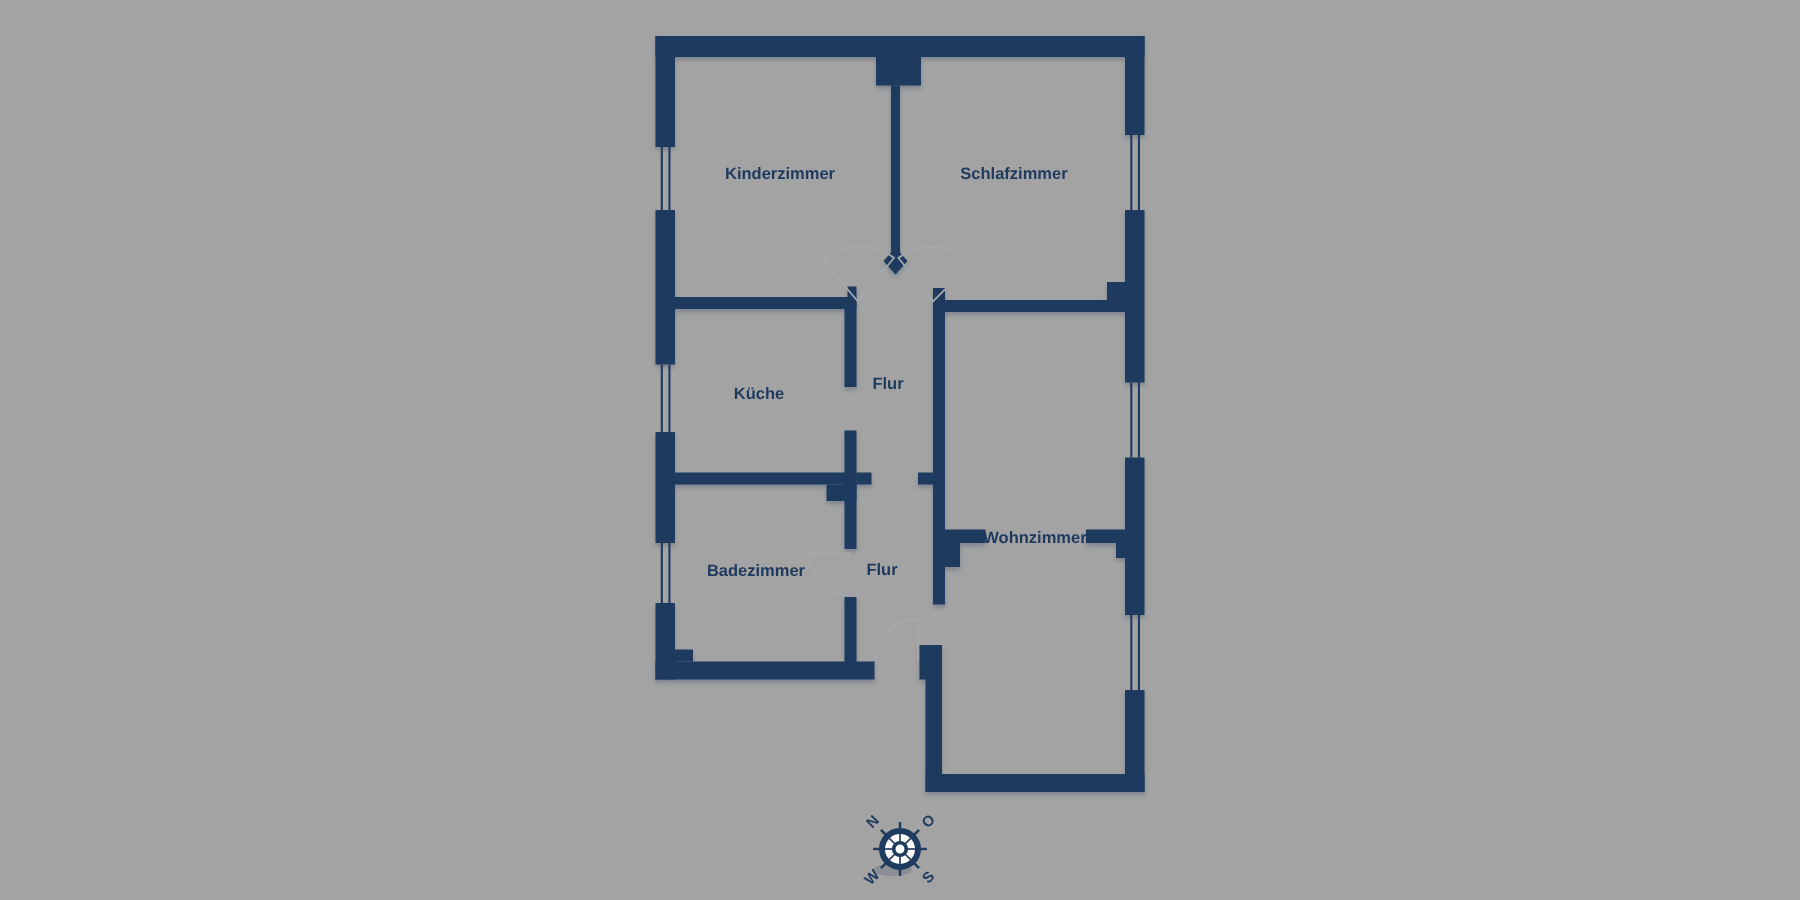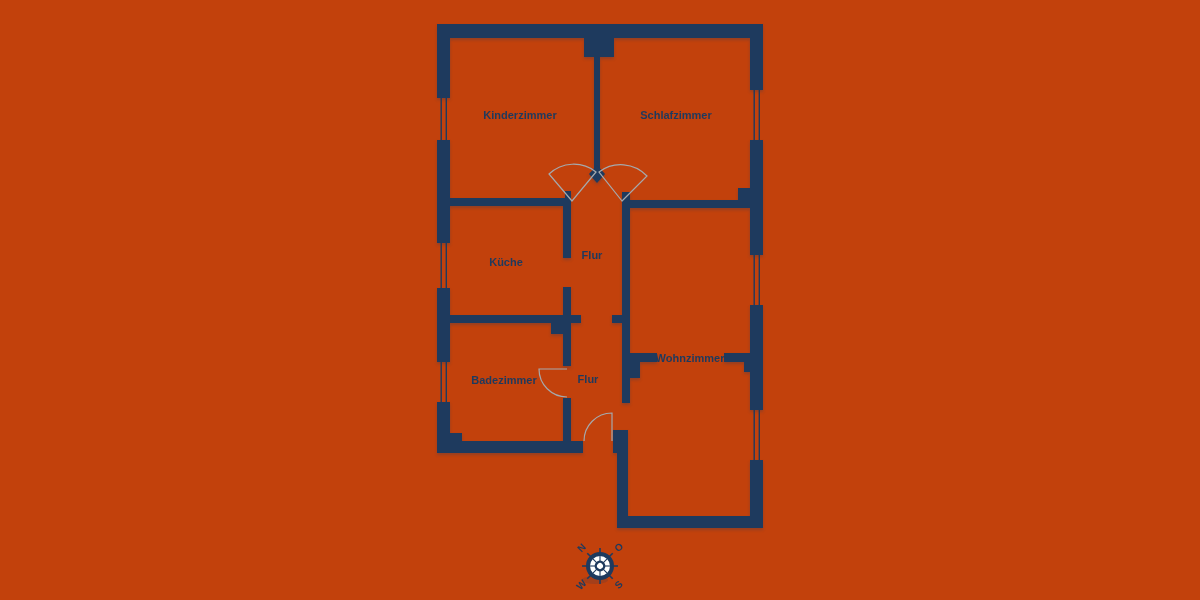--- a/index.html
+++ b/index.html
@@ -1,16 +1,16 @@
 <!DOCTYPE html>
 <html><head>
 <meta charset="utf-8">
 <style>
   html,body{margin:0;padding:0;background:#ffffff;}
-  .canvas{position:relative;width:1200px;height:600px;background:#c2410c;overflow:hidden;}
+  .canvas{position:relative;width:1200px;height:600px;background:#a3a3a3;overflow:hidden;}
   svg{display:block;}
   #walls{filter:drop-shadow(0px 2.5px 1.5px rgba(30,58,94,0.28));}
   .room-label{font-family:"Liberation Sans",sans-serif;font-size:11px;font-weight:700;fill:#1e3a5e;text-anchor:middle;}
   .compass-letter{font-family:"Liberation Sans",sans-serif;font-size:10px;font-weight:700;fill:#1e3a5e;text-anchor:middle;}
   .door{fill:none;stroke:#a5a9ad;stroke-width:1.2;}
   .glazing{fill:#1e3a5e;}
 </style>
 </head>
 <body>
 

